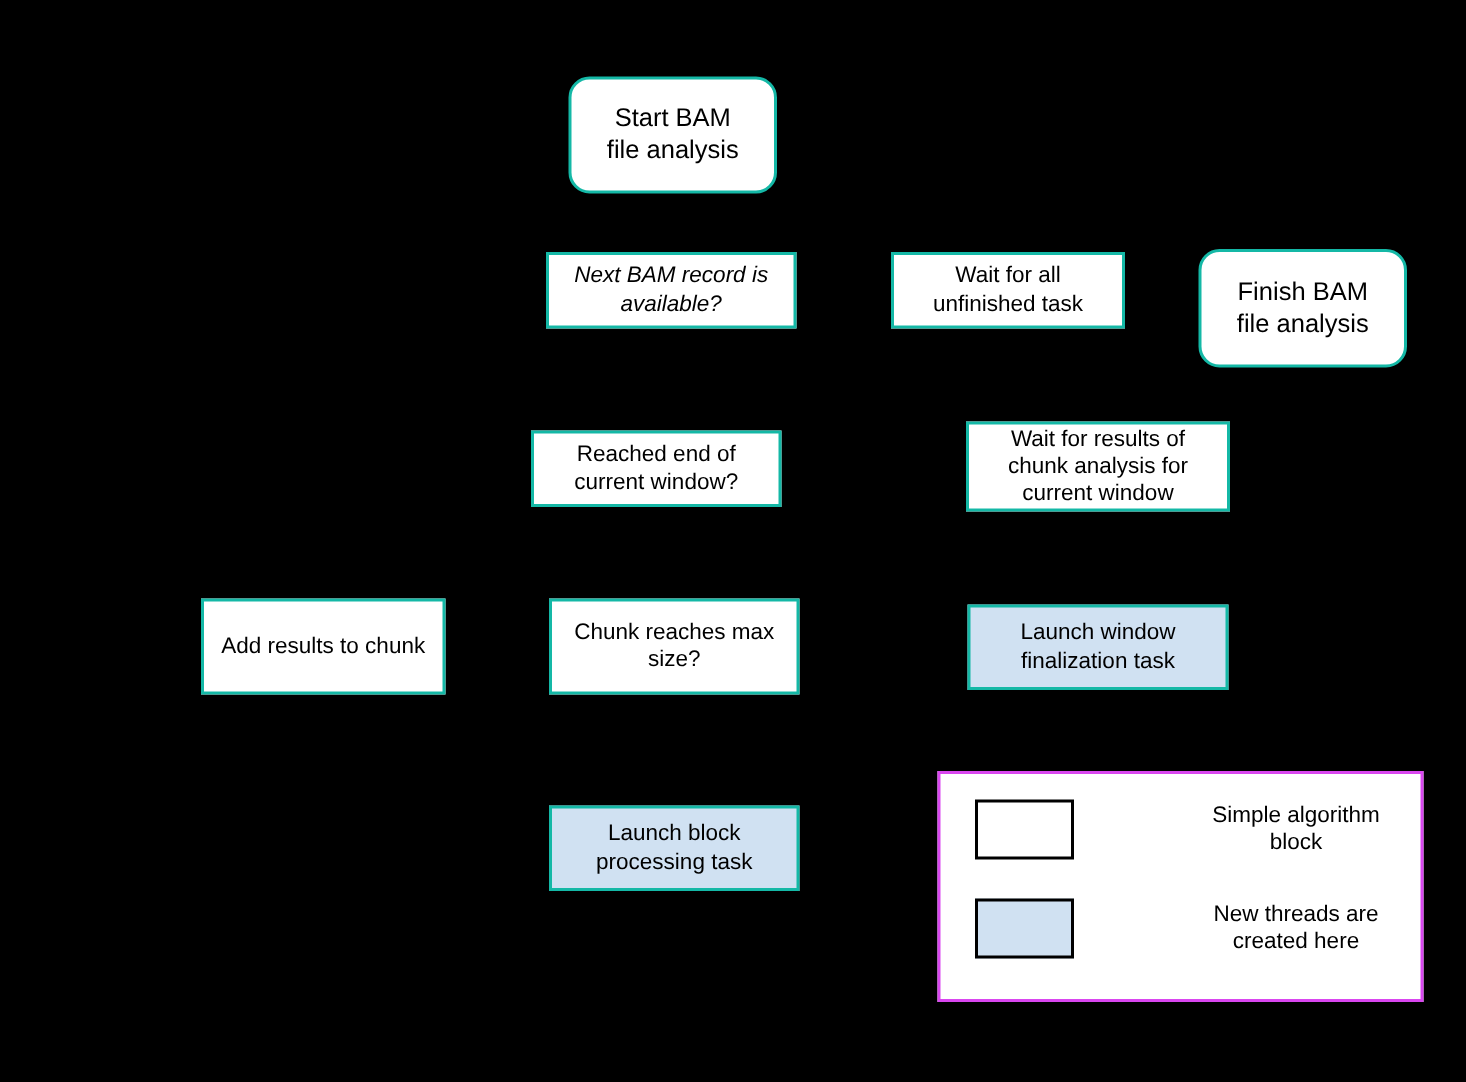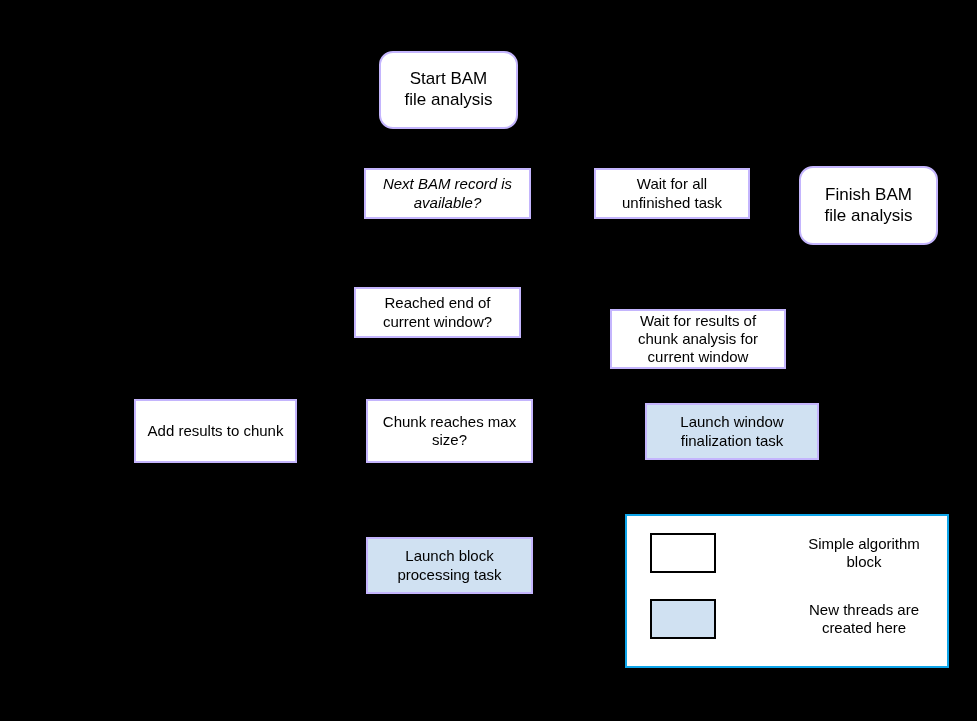--- a/index.html
+++ b/index.html
@@ -19,41 +19,41 @@
   }
   .node {
     position: absolute;
     box-sizing: border-box;
     display: flex;
     align-items: center;
     justify-content: center;
     text-align: center;
     color: #000000;
     background: #ffffff;
-    border: 2px solid #c4b5fd;
+    border: 2px solid #14b8a6;
     line-height: 1.22;
     white-space: pre-line;
     padding: 2px 4px;
   }
   .node.terminator {
     border-radius: 14px;
     font-size: 17px;
   }
   .node.process {
     font-size: 15px;
   }
   .node.thread {
     background: #d0e1f2;
   }
   
   #legend {
     position: absolute;
     box-sizing: border-box;
     background: #ffffff;
-    border: 2px solid #0ea5e9;
+    border: 2px solid #d946ef;
   }
   .legend-row {
     position: absolute;
     display: flex;
     align-items: center;
   }
   .legend-swatch {
     box-sizing: border-box;
     width: 66px;
     height: 40px;
@@ -87,21 +87,21 @@
 
   <div class="node process" style="left:594px; top:168px; width:156px; height:51px;">Wait for all
 unfinished task</div>
 
   <div class="node terminator" style="left:799px; top:166px; width:139px; height:79px;">Finish BAM
 file analysis</div>
 
   <div class="node process" style="left:354px; top:287px; width:167px; height:51px;">Reached end of
 current window?</div>
 
-  <div class="node process" style="left:610px; top:281px; width:176px; height:60px;margin-top:28px;">Wait for results of
+  <div class="node process" style="left:644px; top:281px; width:176px; height:60px;">Wait for results of
 chunk analysis for
 current window</div>
 
   <div class="node process" style="left:134px; top:399px; width:163px; height:64px;">Add results to chunk</div>
 
   <div class="node process thread" style="left:645px; top:403px; width:174px; height:57px;">Launch window
 finalization task</div>
 
   <div class="node process" style="left:366px; top:399px; width:167px; height:64px;">Chunk reaches max
 size?</div>

